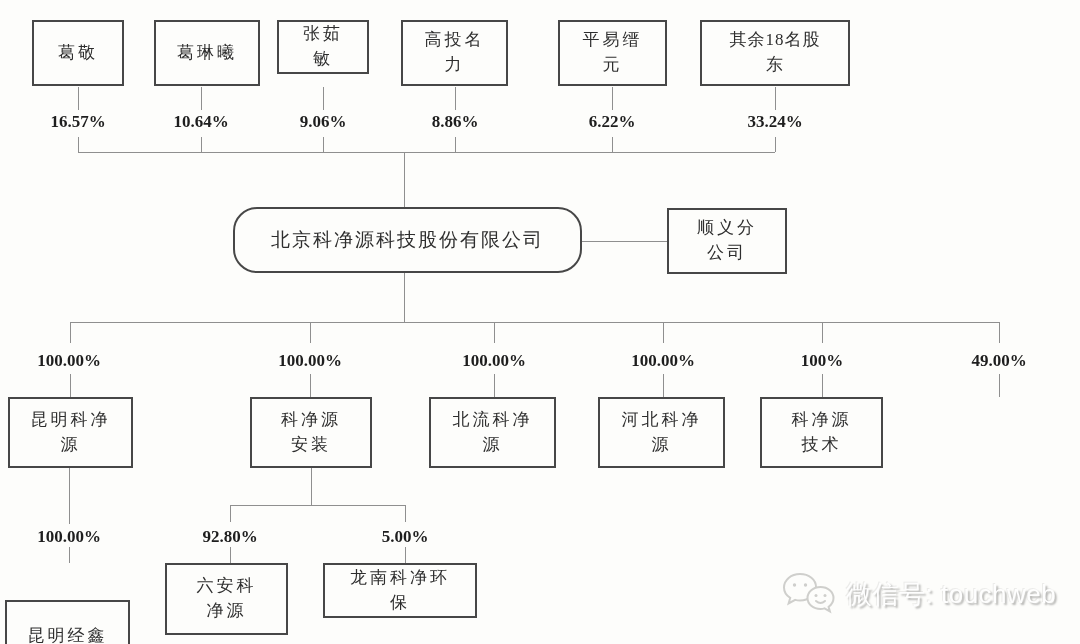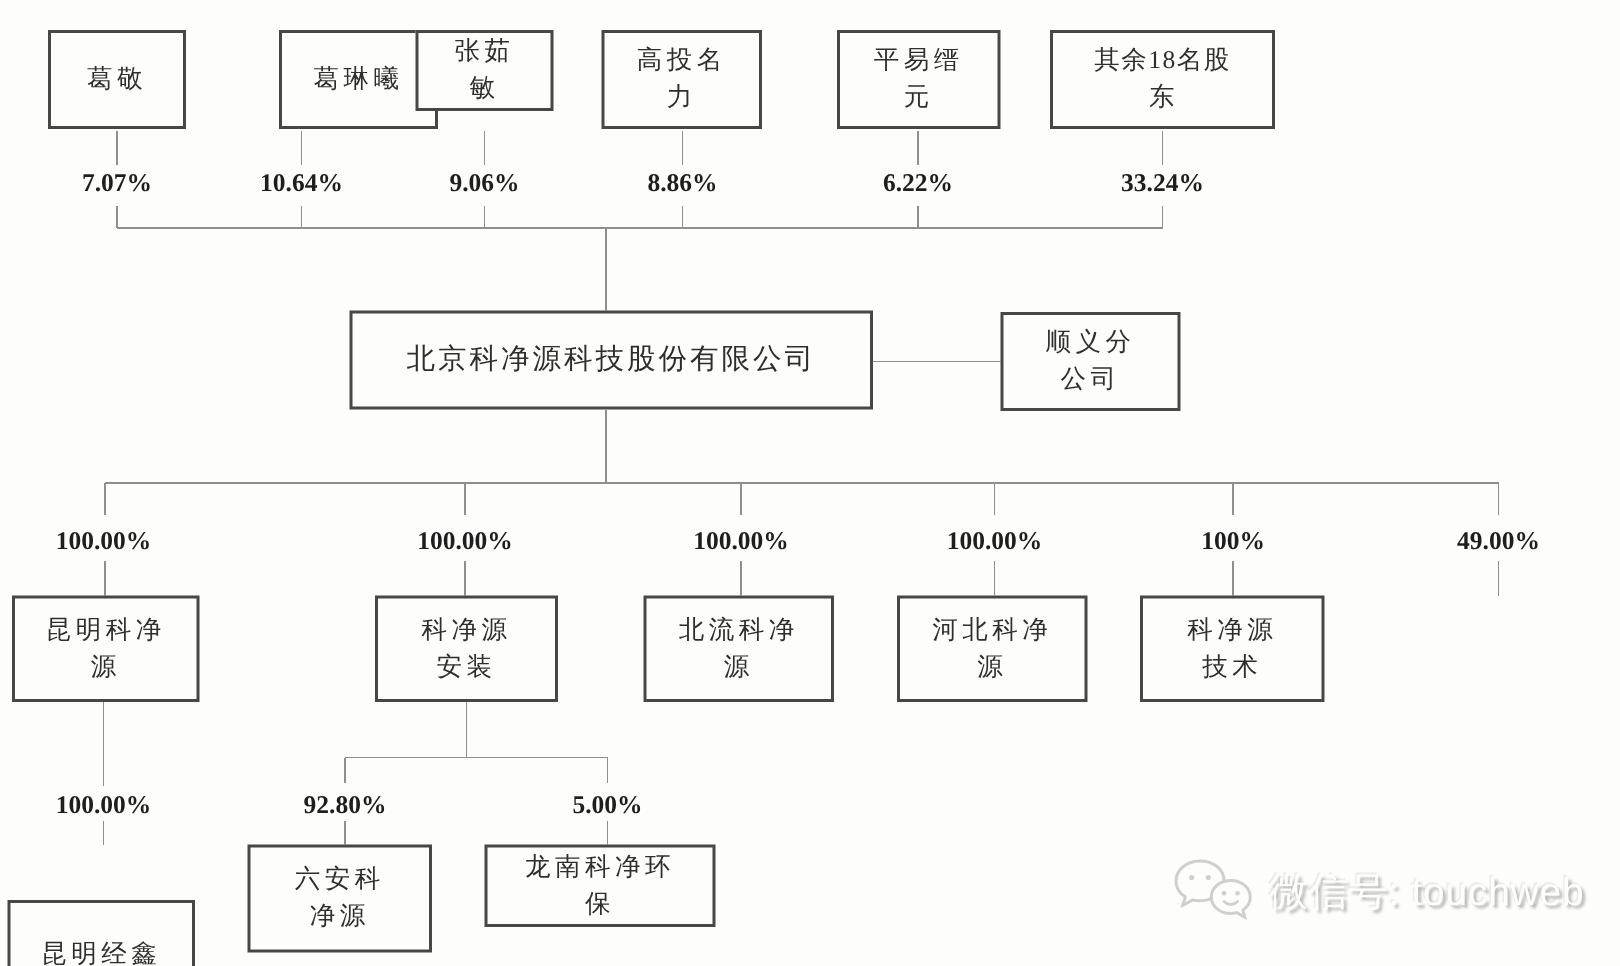--- a/index.html
+++ b/index.html
@@ -17,21 +17,21 @@
     background:#fdfdfb;
     display:flex;align-items:center;justify-content:center;
     text-align:center;
     color:#2e2e2e;
     font-size:17px;
     letter-spacing:3px;
     line-height:1.45;
     box-sizing:border-box;
     padding:0 20px;
   }
-  .box.main{font-size:19px;letter-spacing:2px;}
+  .box.main{font-size:19px;letter-spacing:2px;border-radius:24px;}
   .pct{
     position:absolute;
     transform:translateX(-50%);
     font-size:17px;
     font-weight:600;
     color:#1e1e1e;
     white-space:nowrap;
   }
   .watermark{
     position:absolute;
@@ -74,27 +74,27 @@
       <path d="M70 374 V397 M310 374 V397 M494 374 V397 M663 374 V397 M822 374 V397 M999 374 V397"></path>
 
       <path d="M69 468 V524 M69 547 V563"></path>
 
       <path d="M311 468 V505 M230 505 H405 M230 505 V522 M405 505 V522"></path>
       <path d="M230 547 V563 M405 547 V563"></path>
     </g>
   </svg>
 
   <div class="box" style="left:32px;top:20px;width:92px;height:66px;">葛敬</div>
-  <div class="box" style="left:154px;top:20px;width:106px;height:66px;margin-left:32px;">葛琳曦</div>
+  <div class="box" style="left:154px;top:20px;width:106px;height:66px;">葛琳曦</div>
   <div class="box" style="left:277px;top:20px;width:92px;height:54px;">张茹敏</div>
   <div class="box" style="left:558px;top:20px;width:109px;height:66px;">平易缙元</div>
   <div class="box" style="left:401px;top:20px;width:107px;height:66px;">高投名力</div>
   <div class="box" style="left:700px;top:20px;width:150px;height:66px;letter-spacing:1px;">其余18名股东</div>
 
-  <div class="pct" style="left:78px;top:112px;">7.07%</div>
+  <div class="pct" style="left:78px;top:112px;">16.57%</div>
   <div class="pct" style="left:201px;top:112px;">10.64%</div>
   <div class="pct" style="left:323px;top:112px;">9.06%</div>
   <div class="pct" style="left:455px;top:112px;">8.86%</div>
   <div class="pct" style="left:612px;top:112px;">6.22%</div>
   <div class="pct" style="left:775px;top:112px;">33.24%</div>
 
   <div class="box main" style="left:233px;top:207px;width:349px;height:66px;">北京科净源科技股份有限公司</div>
   <div class="box" style="left:667px;top:208px;width:120px;height:66px;">顺义分公司</div>
 
   <div class="pct" style="left:69px;top:351px;">100.00%</div>

